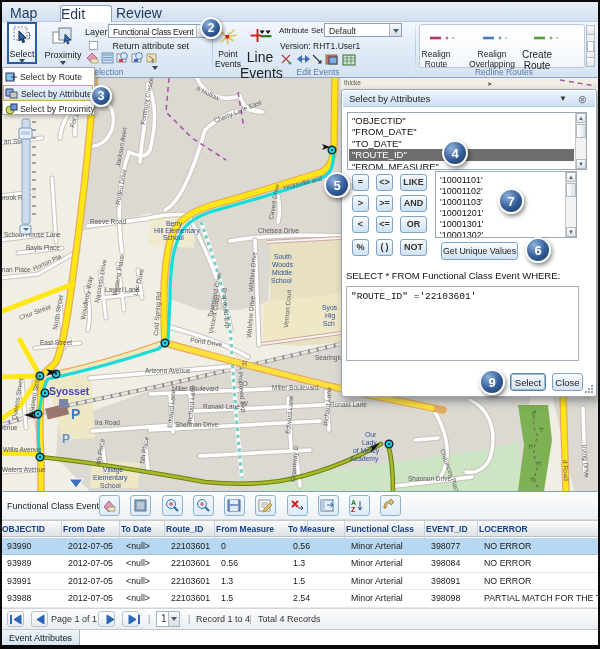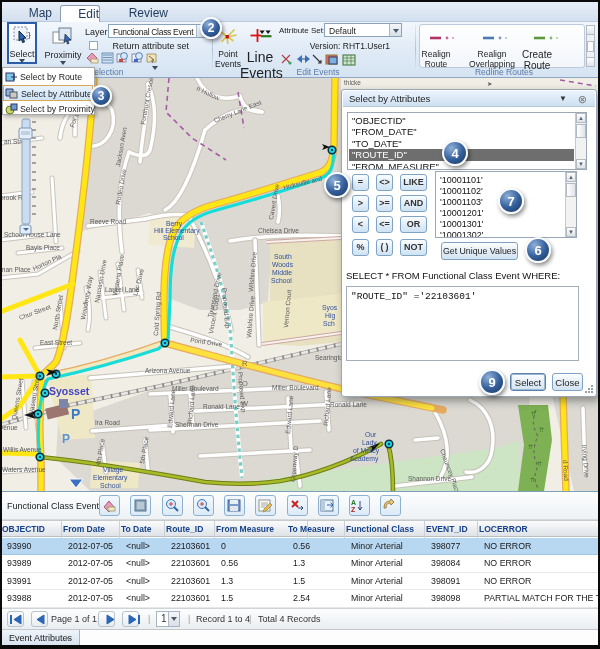--- a/index.html
+++ b/index.html
@@ -1,22 +1,22 @@
 <!DOCTYPE html>
 <html><head><meta charset="utf-8"><title>Editor</title>
 <style>
 *{margin:0;padding:0;box-sizing:border-box}
 html,body{width:600px;height:649px;overflow:hidden}
 body{font-family:"Liberation Sans",sans-serif;background:#fff;position:relative}
 .abs{position:absolute}
 #frame{position:absolute;left:0;top:0;width:600px;height:649px;border:2px solid #0a0a0a;border-bottom-width:4px;pointer-events:none;z-index:99}
 
 #tabstrip{position:absolute;left:2px;top:2px;width:596px;height:20px;background:linear-gradient(#e7eef7,#d3e0ef);border-bottom:1px solid #bac9dd}
-.tab{position:absolute;top:3px;height:17px;font-size:12px;color:#1e395b;text-align:right;line-height:17px}
-#tabEdit{left:58px;width:40px;background:#fff;border:1px solid #8e9fb5;border-bottom:none;border-radius:3px 3px 0 0}
+.tab{position:absolute;top:3px;height:17px;font-size:14px;color:#1e395b;text-align:left;line-height:17px}
+#tabEdit{left:58px;width:52px;background:#fff;border:1px solid #8e9fb5;border-bottom:none;border-radius:3px 3px 0 0}
 #ribbon{position:absolute;left:2px;top:22px;width:596px;height:56px;background:linear-gradient(#f2f7fc,#e2ecf7 45%,#d5e3f2);border-bottom:1px solid #8da5c4}
 .gsep{position:absolute;top:3px;width:1px;height:48px;background:linear-gradient(#dfe9f4,#b3c4da,#dfe9f4)}
 .glabel{position:absolute;top:45px;font-size:8.5px;color:#5a7ba6;text-align:center;width:120px}
 .rbtn-label{position:absolute;font-size:9px;color:#222;text-align:center}
 .combo{position:absolute;background:#fff;border:1px solid #89a2bd;font-size:8.5px;color:#222}
 .combo .cbtext{position:absolute;left:4px;top:2px;white-space:nowrap}
 .combo .cbbtn{position:absolute;right:0;top:0;bottom:0;width:12px;background:linear-gradient(#f4f7fa,#d8dfe8);border-left:1px solid #a8b8c8}
 .combo .cbbtn:after{content:"";position:absolute;left:3px;top:5px;border:3px solid transparent;border-top:4px solid #4a5a6a}
 .dar{position:absolute;width:0;height:0;border:3px solid transparent;border-top:4px solid #3a4a5a}
 
@@ -119,21 +119,21 @@
   <path d="M15 10.2 h10.5" stroke="#2a7a1a" stroke-width="2.2"></path>
   <path d="M13.5 4.5 l2.6 3.4 2.6 -3.4 z" fill="#111"></path>
   <path d="M19.5 4.5 l2.6 3.4 2.6 -3.4 z" fill="#111"></path>
  </svg>
  <div class="rbtn-label" style="left:238px;top:27px;width:40px;font-size:14px">Line<br>Events</div>
  <div class="rbtn-label" style="left:277px;top:4px;width:60px;text-align:left;font-size:8px">Attribute Set:</div>
  <div class="combo" style="left:322px;top:1px;width:78px;height:14px">
       <span class="cbtext">Default</span>
       <span class="cbbtn"></span>
     </div>
- <div class="rbtn-label" style="left:278px;top:19px;width:110px;text-align:right;font-size:8.5px">Version: RHT1.User1</div>
+ <div class="rbtn-label" style="left:278px;top:19px;width:110px;text-align:left;font-size:8.5px">Version: RHT1.User1</div>
  <svg class="abs" style="left:278px;top:30px" width="80" height="15" viewBox="0 0 80 15">
   <g stroke-width="1.1">
    <path d="M2 3 l8 8 M10 3 l-8 8" stroke="#b04040"></path>
         <circle cx="10" cy="11" r="1.6" fill="#3a6"></circle>
    <path d="M17 7 l5-4 v8 z" fill="#3a70c0"></path>
         <path d="M30 7 l-5-4 v8 z" fill="#3a70c0"></path>
         <path d="M22 7 h4" stroke="#555"></path>
    <path d="M33 3 l8 8 m0-3 v3 h-3" stroke="#333" fill="none"></path>
    <rect x="46" y="3" width="11" height="9" fill="#e86060" stroke="#884"></rect>
         <rect x="49" y="5" width="8" height="7" fill="#7ab0e0" stroke="#446"></rect>

